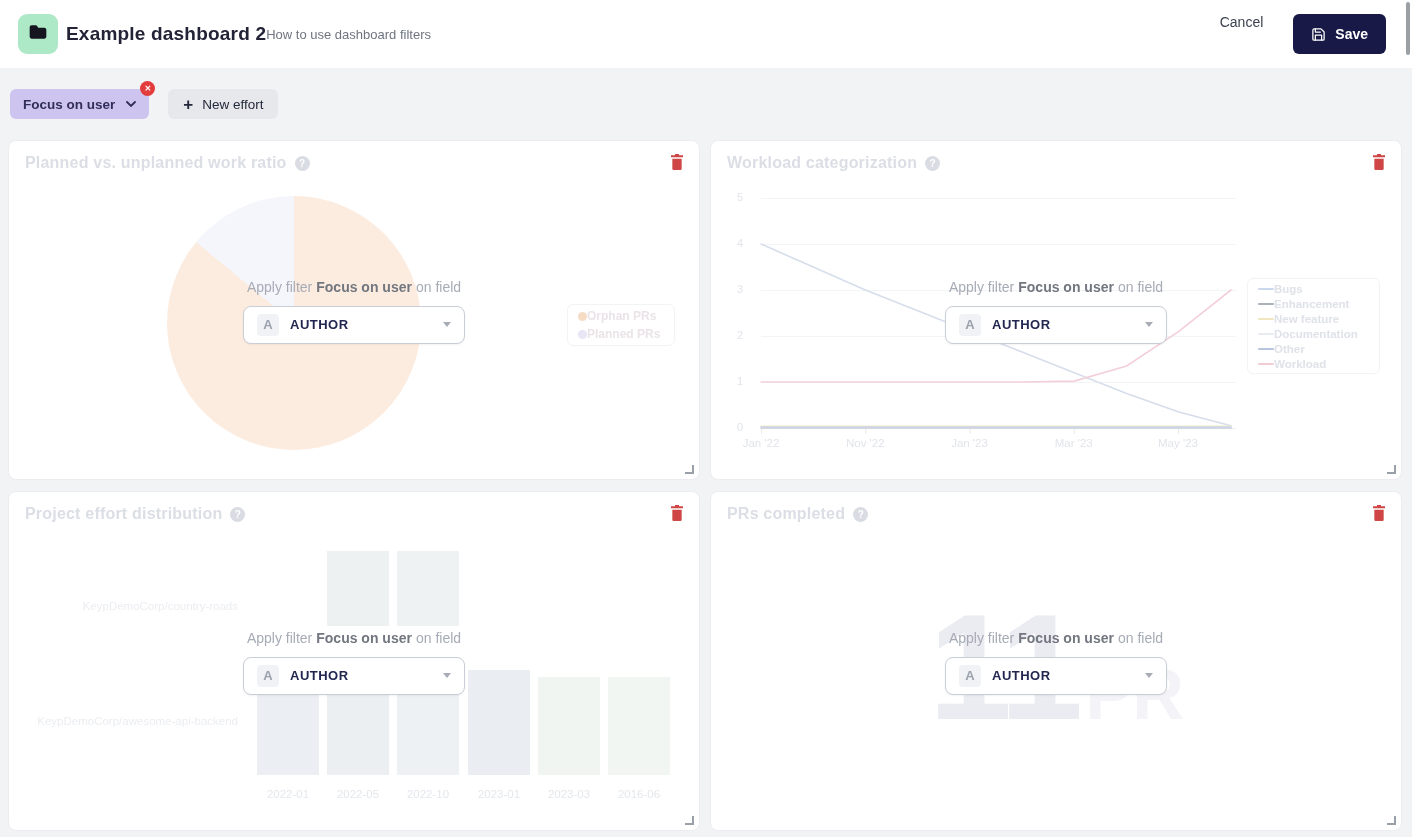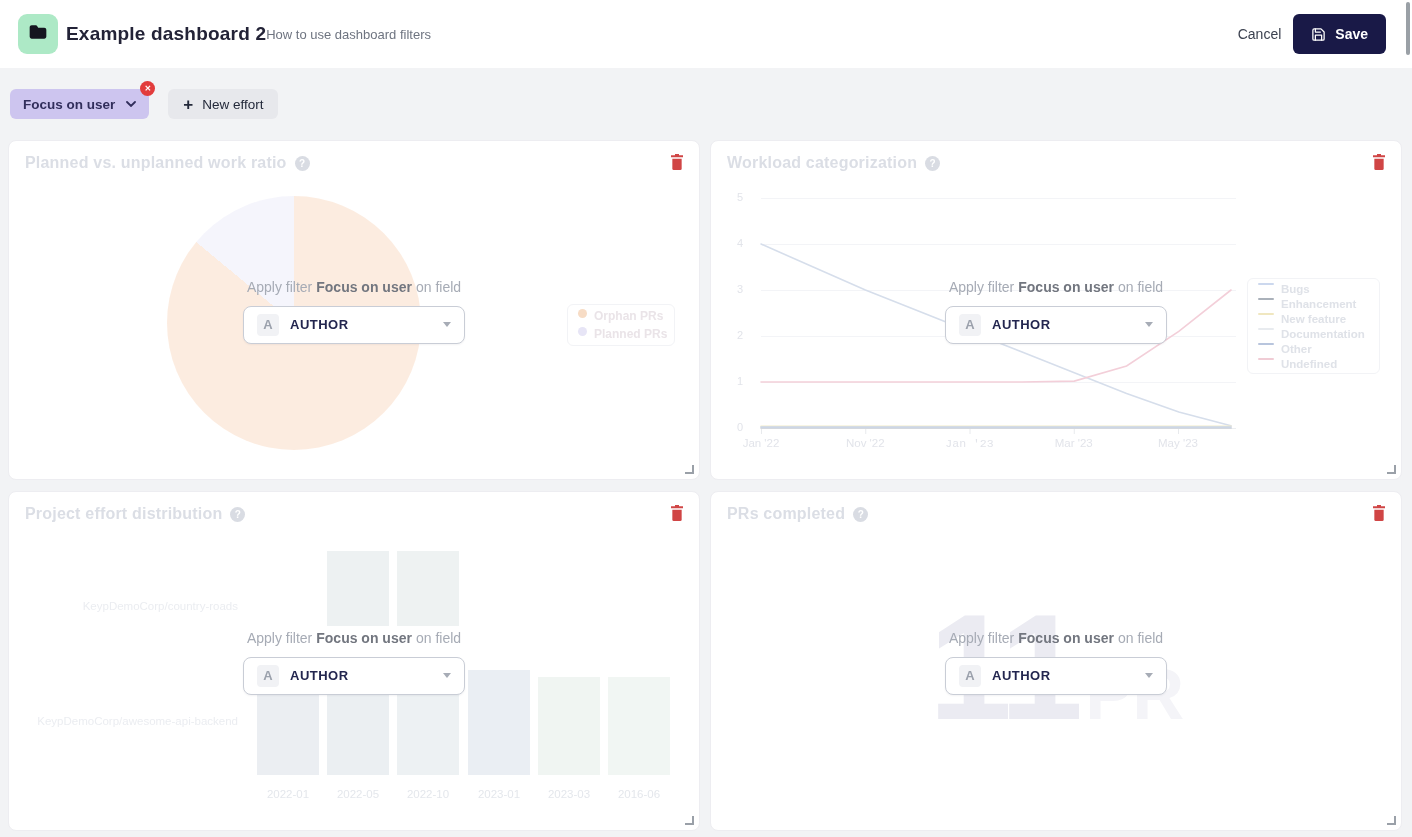--- a/index.html
+++ b/index.html
@@ -8,21 +8,21 @@
   .app { position:relative; width:1412px; height:837px; background:#f2f3f5; overflow:hidden; }
 
   
   .header { position:absolute; top:0; left:0; width:100%; height:68px; background:#ffffff;
             display:flex; align-items:center; padding:0 26px 0 18px; z-index:20; }
   .app-icon { width:40px; height:40px; border-radius:9px; background:#ade9c6;
               display:flex; align-items:center; justify-content:center; }
   .header-titles { margin-left:8px; display:flex; flex-direction:row;text-align:right; }
   .page-title { font-size:19px; font-weight:700; color:#232337; letter-spacing:.2px; }
   .page-subtitle { font-size:13px; color:#6e7480; margin-top:4px; }
-  .header-actions { margin-left:auto; display:flex; align-items:center; gap:12px; }
+  .header-actions { margin-left:auto; display:flex; align-items:flex-start; gap:30px; }
   .cancel-btn { font-size:14px; color:#3c4250; background:none; border:none; cursor:pointer; font-family:inherit; }
   .save-btn { background:#191947; color:#fff; font-size:14px; font-weight:600; border:none;
               border-radius:6px; padding:0 18px; height:40px; display:flex; gap:9px; align-items:center;
               cursor:pointer; font-family:inherit; }
 
   
   .filterbar { position:absolute; top:89px; left:10px; display:flex; gap:19px; z-index:15; }
   .chip { position:relative; background:#cdc5ef; border-radius:6px; height:30px; padding:0 13px;
           display:flex; align-items:center; gap:11px; font-size:13.5px; font-weight:600; color:#312e5b;
           border:none; cursor:pointer; font-family:inherit; }
@@ -58,21 +58,21 @@
   .field-value { font-size:13px; font-weight:700; color:#23264f; letter-spacing:.5px; }
   .field-caret { margin-left:auto; width:0; height:0; border-left:4px solid transparent;
                  border-right:4px solid transparent; border-top:5px solid #a7acb6; }
 
   
   .pie { position:absolute; left:158px; top:55px; width:254px; height:254px; border-radius:50%; z-index:1; }
   .legend-box { position:absolute; background:#fff; border:1px solid #f2f3f6; border-radius:6px; z-index:2;
                 display:flex; flex-direction:column; justify-content:center; }
   .legend-pie { left:558px; top:163px; width:108px; height:42px; padding:6px 10px; gap:4px; }
   .legend-line { left:536px; top:137px; width:133px; height:96px; padding:8px 10px; gap:3px; }
-  .legend-row { display:flex; align-items:flex-start; gap:7px; white-space:nowrap; }
+  .legend-row { display:flex; align-items:center; white-space:nowrap; }
   .legend-dot { width:9px; height:9px; border-radius:50%; flex:0 0 auto; }
   .legend-dash { width:16px; height:2px; border-radius:1px; flex:0 0 auto; }
   .legend-pie .legend-label { font-size:12px; font-weight:700; color:#eae4e8; }
   .legend-line .legend-label { font-size:11.5px; font-weight:700; color:#dfe2e8; }
 
   .plot { position:absolute; inset:0; z-index:1; }
   .ytick { position:absolute; width:22px; left:10px; text-align:right; font-size:11px; color:#e2e4ea; }
   .xtick { position:absolute; transform:translateX(-50%); font-size:11.5px; color:#e2e4ea; white-space:nowrap; }
   .bar { position:absolute; }
   .row-label { position:absolute; left:9px; width:220px; text-align:right; font-size:11.5px; color:#ebedf1; white-space:nowrap; }
@@ -206,21 +206,21 @@
           <path d="M0.0,184.0 L52.2,184.0 L104.4,184.0 L156.7,184.0 L208.9,184.0 L261.1,184.0 L313.3,183.1 L365.6,167.9 L417.8,133.4 L470.0,92.0" fill="none" stroke="#f3cfd9" stroke-width="1.6" stroke-linecap="round"></path>
         </svg>
         <span class="ytick" style="top: 50px;">5</span>
         <span class="ytick" style="top: 96px;">4</span>
         <span class="ytick" style="top: 142px;">3</span>
         <span class="ytick" style="top: 188px;">2</span>
         <span class="ytick" style="top: 234px;">1</span>
         <span class="ytick" style="top: 280px;">0</span>
         <span class="xtick" style="left: 50px; top: 296px;">Jan '22</span>
         <span class="xtick" style="left: 154.25px; top: 296px;">Nov '22</span>
-        <span class="xtick" style="left: 258.5px; top: 296px; font-family: Liberation Mono, monospace;">Jan '23</span>
+        <span class="xtick" style="left: 258.5px; top: 296px;">Jan '23</span>
         <span class="xtick" style="left: 362.75px; top: 296px;">Mar '23</span>
         <span class="xtick" style="left: 467px; top: 296px;">May '23</span>
       </div>
     <div class="legend-box legend-line">
         <div class="legend-row">
           <span class="legend-dash" style="background: rgb(204, 216, 238);"></span>
           <span class="legend-label">Bugs</span>
         </div>
         <div class="legend-row">
           <span class="legend-dash" style="background: rgb(170, 177, 186);"></span>
@@ -233,21 +233,21 @@
         <div class="legend-row">
           <span class="legend-dash" style="background: rgb(232, 235, 239);"></span>
           <span class="legend-label">Documentation</span>
         </div>
         <div class="legend-row">
           <span class="legend-dash" style="background: rgb(184, 197, 221);"></span>
           <span class="legend-label">Other</span>
         </div>
         <div class="legend-row">
           <span class="legend-dash" style="background: rgb(240, 204, 213);"></span>
-          <span class="legend-label">Undefined</span>
+          <span class="legend-label">Workload</span>
         </div>
       </div>
     <div class="overlay">
       <p class="overlay-text">
         <span>Apply filter</span>
         <span class="f-name">Focus on user</span>
         <span>on field</span>
       </p>
       <button class="field-select">
         <span class="field-letter">A</span>

